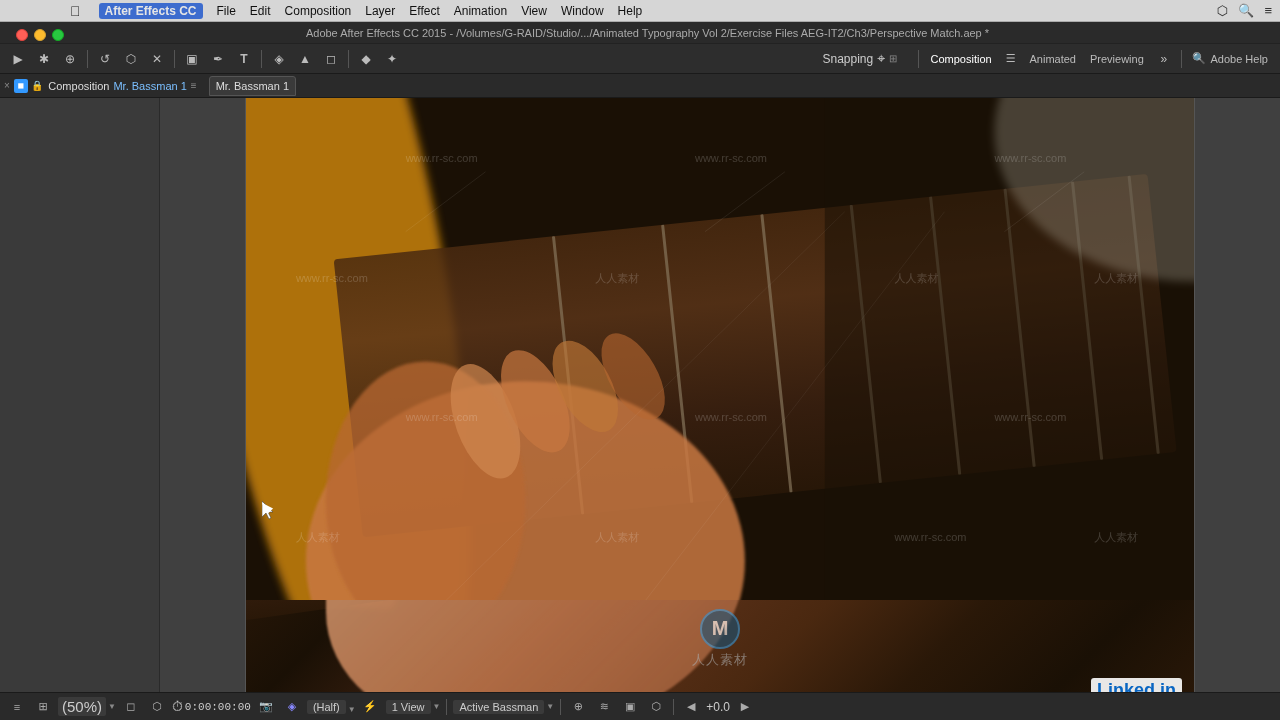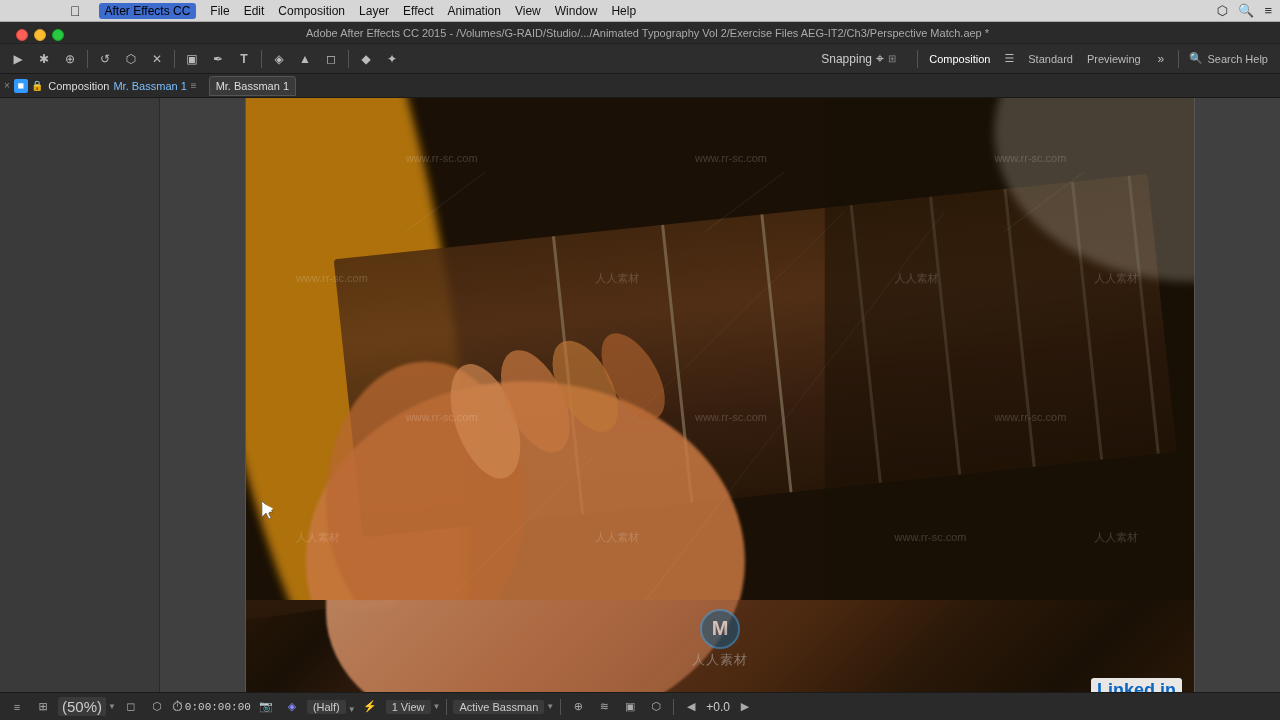--- a/index.html
+++ b/index.html
@@ -31,23 +31,24 @@
       margin-right: 4px;
     }
     .menu-item {
       font-size: 12px;
       color: #111;
       font-weight: 500;
       cursor: pointer;
     }
     .menu-item.active {
       background: #3d6cce;
-      color: #000000;
+      color: #e5e5e5;
       padding: 1px 6px;
       border-radius: 3px;
+      font-weight: bold;
     }
     .menubar-right {
       margin-left: auto;
       display: flex;
       align-items: center;
       gap: 10px;
     }
     .menubar-icon {
       font-size: 13px;
       color: #333;
@@ -552,31 +553,31 @@
     <span>Snapping</span>
     <span style="font-size:14px; cursor:pointer;">⌖</span>
     <span style="font-size:10px; color:#888; cursor:pointer;">⊞</span>
   </div>
 
   <div class="toolbar-separator"></div>
 
   <div class="workspace-btns">
     <span class="workspace-btn active">Composition</span>
     <span class="workspace-btn">☰</span>
-    <span class="workspace-btn">Standard</span>
+    <span class="workspace-btn">Animated</span>
     <span class="workspace-btn">Previewing</span>
   </div>
 
   <div class="toolbar-btn">»</div>
 
   <div class="toolbar-separator"></div>
 
   <div class="search-btn">
     <span>🔍</span>
-    <span>Search Help</span>
+    <span>Adobe Help</span>
   </div>
 </div>
 
 <div id="comp-tabbar">
   <span class="comp-close-btn">×</span>
   <div class="comp-icon">◼</div>
   <span class="comp-lock-icon">🔒</span>
   <span class="comp-name">Composition</span>
   <span class="comp-name" style="color:#7bbfff; font-weight:500;">Mr. Bassman 1</span>
   <span class="comp-options-btn">≡</span>

